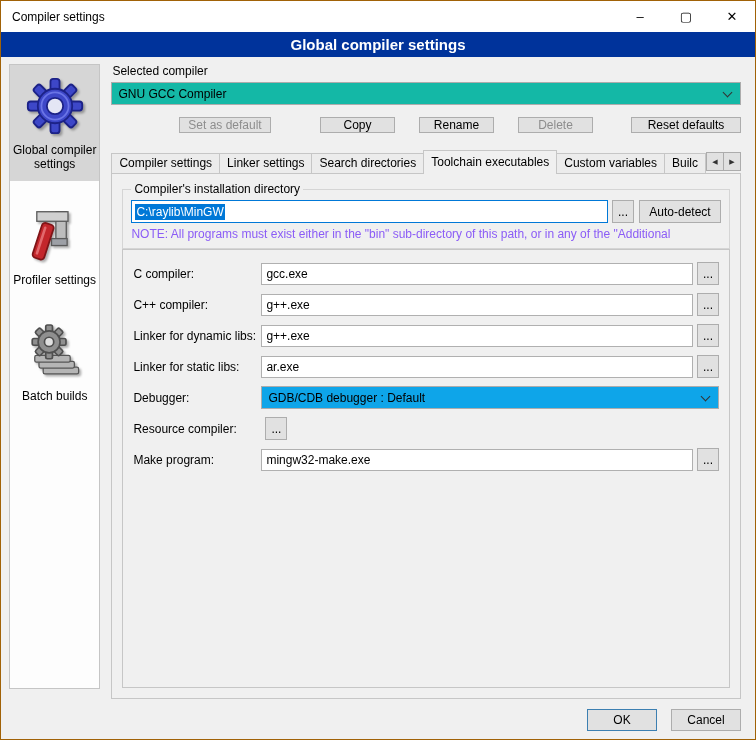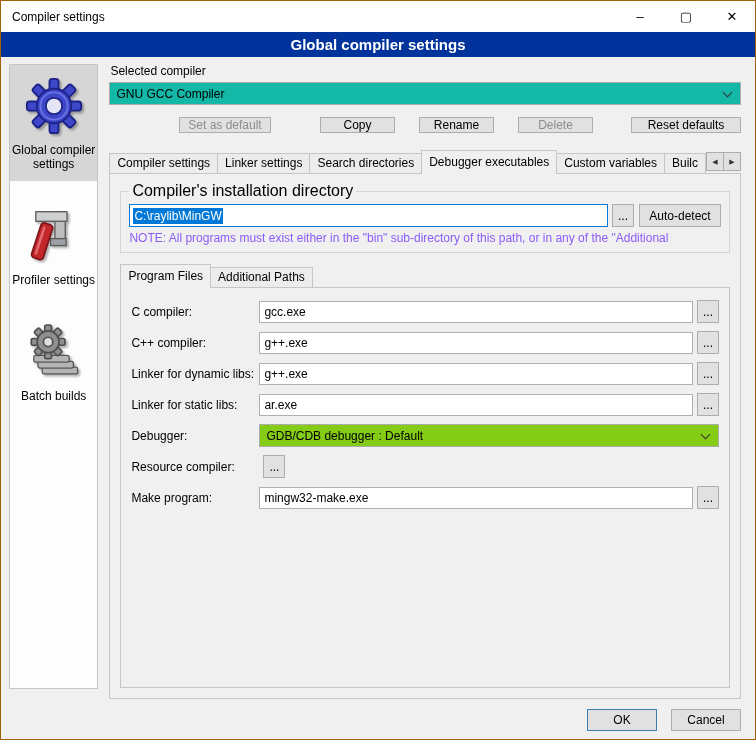--- a/index.html
+++ b/index.html
@@ -33,21 +33,21 @@
   .side-item .icon-wrap { display:flex; justify-content:center; margin-bottom:8px; }
   .side-item svg { filter: drop-shadow(2px 2px 1px rgba(0,0,0,.30)); }
   .side-label { line-height:14px; }
 
   
   .main { flex:1; display:flex; flex-direction:column; height:635px; }
   .lbl { margin:0 0 4px 1px; }
 
   .combo { height:23px; background:#14b8a6; border:1px solid #acacac; display:flex;
            align-items:center; padding:0 9px 0 6px; }
-  .combo.gray { background:#84cc16; }
+  .combo.gray { background:#0ea5e9; }
   .chev { width:7px; height:7px; border-right:1.5px solid #333; border-bottom:1.5px solid #333;
           transform:rotate(45deg); margin-left:auto; margin-top:-3px; }
 
   .btnrow { display:flex; margin-top:8px; height:23px; justify-content:flex-end; align-items:center;gap:25px; }
   .btn { background:#e1e1e1; border:1px solid #adadad; font-family:inherit; font-size:12px;
          display:flex; align-items:center; justify-content:center; cursor:default; }
   .btn.disabled { color:#8d8d8d; }
   .b-setdefault { width:92px; margin-right:24px; }
   .b-copy, .b-rename, .b-delete { width:75px; }
   .b-rename, .b-delete { margin-left:-1px; }
@@ -63,21 +63,21 @@
   .tab-arrows { margin-left:auto; display:flex; margin-bottom:2px; }
   .arrow-btn { width:18px; height:19px; background:#e1e1e1; border:1px solid #acacac;
                display:flex; align-items:center; justify-content:center; font-size:7px; color:#333; }
   .arrow-btn + .arrow-btn { margin-left:-1px; }
 
   .tabpanel { border:1px solid #c6c6c6; background:#f0f0f0; flex:1; padding:8px 10px 10px 10px;
               display:flex; flex-direction:column; position:relative; z-index:1; }
 
   
   fieldset.groupbox { border:1px solid #d5d5d5; padding:4px 8px 7px 8px; }
-  fieldset.groupbox legend { padding:0 3px; font-size:16px; }
+  fieldset.groupbox legend { padding:0 3px; font-size:12px; }
   .dirrow { display:flex; align-items:stretch;justify-content:flex-end; }
   .textbox { flex:1; height:23px; background:#fff; border:1px solid #0078d7; display:flex;
              align-items:center; padding:0 3px; overflow:hidden; white-space:nowrap; }
   .textbox .sel { background:#0078d7; color:#fff; padding:1px 1px; }
   .dots-btn { width:22px; height:23px; margin-left:4px; }
   .b-autodetect { width:82px; height:23px; margin-left:5px; }
   .note { margin-top:4px; color:#8b5cf6; white-space:nowrap; overflow:hidden; }
 
   
   .subtabstrip { margin-top:11px; }
@@ -184,21 +184,21 @@
         <button class="btn b-copy">Copy</button>
         <button class="btn b-rename">Rename</button>
         <button class="btn disabled b-delete">Delete</button>
         <button class="btn b-reset">Reset defaults</button>
       </div>
 
       <div class="tabstrip">
         <div class="tab">Compiler settings</div>
         <div class="tab">Linker settings</div>
         <div class="tab">Search directories</div>
-        <div class="tab active">Debugger executables</div>
+        <div class="tab active">Toolchain executables</div>
         <div class="tab">Custom variables</div>
         <div class="tab">Builc</div>
         <div class="tab-arrows">
           <div class="arrow-btn">◀</div>
           <div class="arrow-btn">▶</div>
         </div>
       </div>
 
       <div class="tabpanel">
 
@@ -207,24 +207,20 @@
           <div class="dirrow">
             <div class="textbox">
               <span class="sel">C:\raylib\MinGW</span>
             </div>
             <button class="btn dots-btn">...</button>
             <button class="btn b-autodetect">Auto-detect</button>
           </div>
           <div class="note">NOTE: All programs must exist either in the "bin" sub-directory of this path, or in any of the "Additional</div>
         </fieldset>
 
-        <div class="tabstrip subtabstrip">
-          <div class="tab active">Program Files</div>
-          <div class="tab">Additional Paths</div>
-        </div>
 
         <div class="subpanel">
 
           <div class="frow">
             <span class="flabel">C compiler:</span>
             <div class="textbox2">
               <span>gcc.exe</span>
             </div>
             <button class="btn dots-btn">...</button>
           </div>

